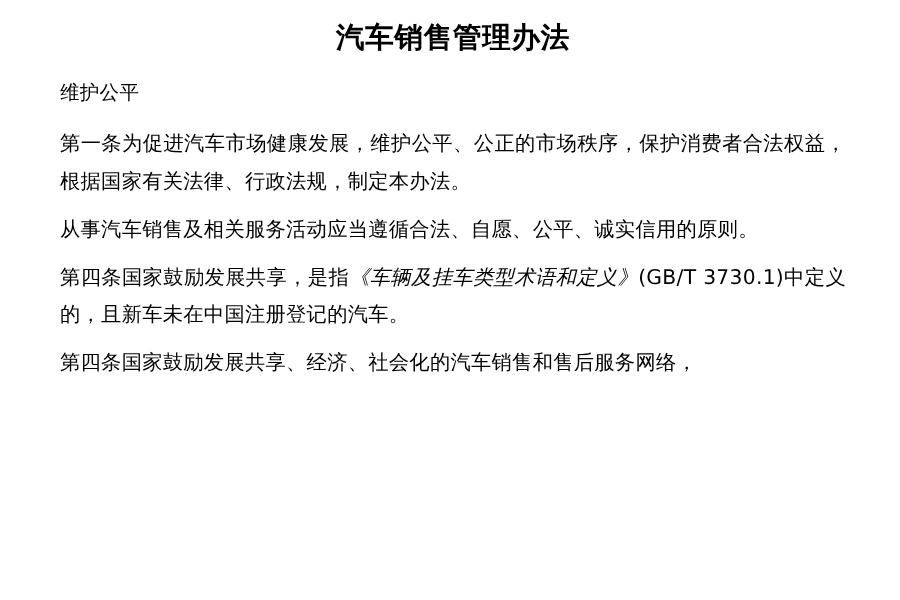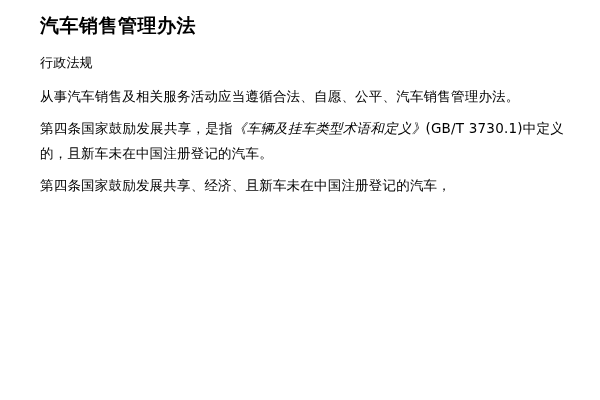--- a/index.html
+++ b/index.html
@@ -16,20 +16,21 @@
   }
   .page {
     position: relative;
     width: 600px;
     height: 400px;
     background: #ffffff;
     box-sizing: border-box;
     padding: 10px 36px 0 40px;
   }
   .doc-title {
+    text-align: center;
     font-size: 19px;
     font-weight: bold;
     line-height: 26px;
     margin: 2px 0 14px 0;
     letter-spacing: 0.5px;
   }
   .section-heading {
     font-size: 13px;
     line-height: 22px;
     margin: 0 0 10px 0;
@@ -47,23 +48,24 @@
     font-style: italic;
   }
 </style>
 </head>
 <body>
 
 <div class="page">
 
   <div class="doc-title">汽车销售管理办法</div>
 
-  <div class="section-heading">行政法规</div>
+  <div class="section-heading">维护公平</div>
+
+  <p class="para">第一条为促进汽车市场健康发展，维护公平、公正的市场秩序，保护消费者合法权益，根据国家有关法律、行政法规，制定本办法。</p>
 
 
-
-  <p class="para">从事汽车销售及相关服务活动应当遵循合法、自愿、公平、汽车销售管理办法。</p>
+  <p class="para">从事汽车销售及相关服务活动应当遵循合法、自愿、公平、诚实信用的原则。</p>
 
   <p class="para"><span>第四条国家鼓励发展共享，是指</span><span class="emph">《车辆及挂车类型术语和定义》</span><span>(GB/T 3730.1)中定义的，且新车未在中国注册登记的汽车。</span></p>
 
-  <p class="para">第四条国家鼓励发展共享、经济、且新车未在中国注册登记的汽车，</p>
+  <p class="para">第四条国家鼓励发展共享、经济、社会化的汽车销售和售后服务网络，</p>
 
 </div>
 
 </body></html>

